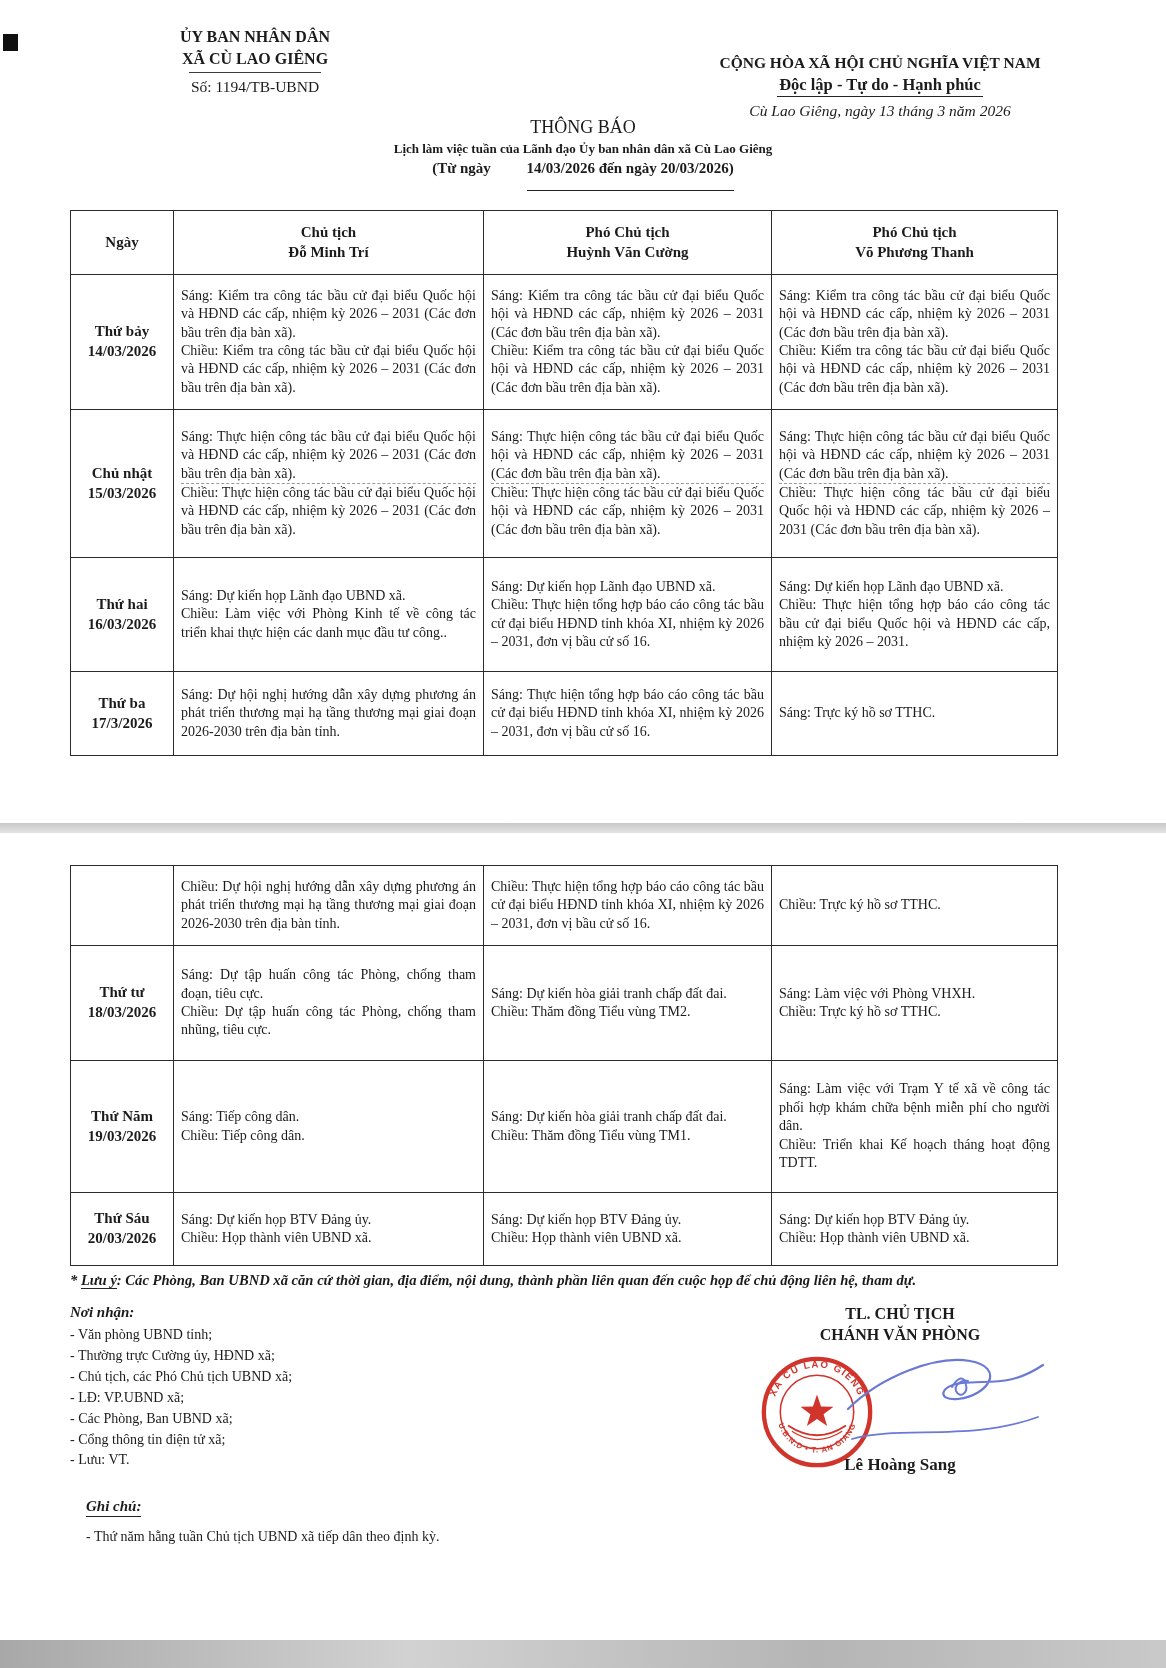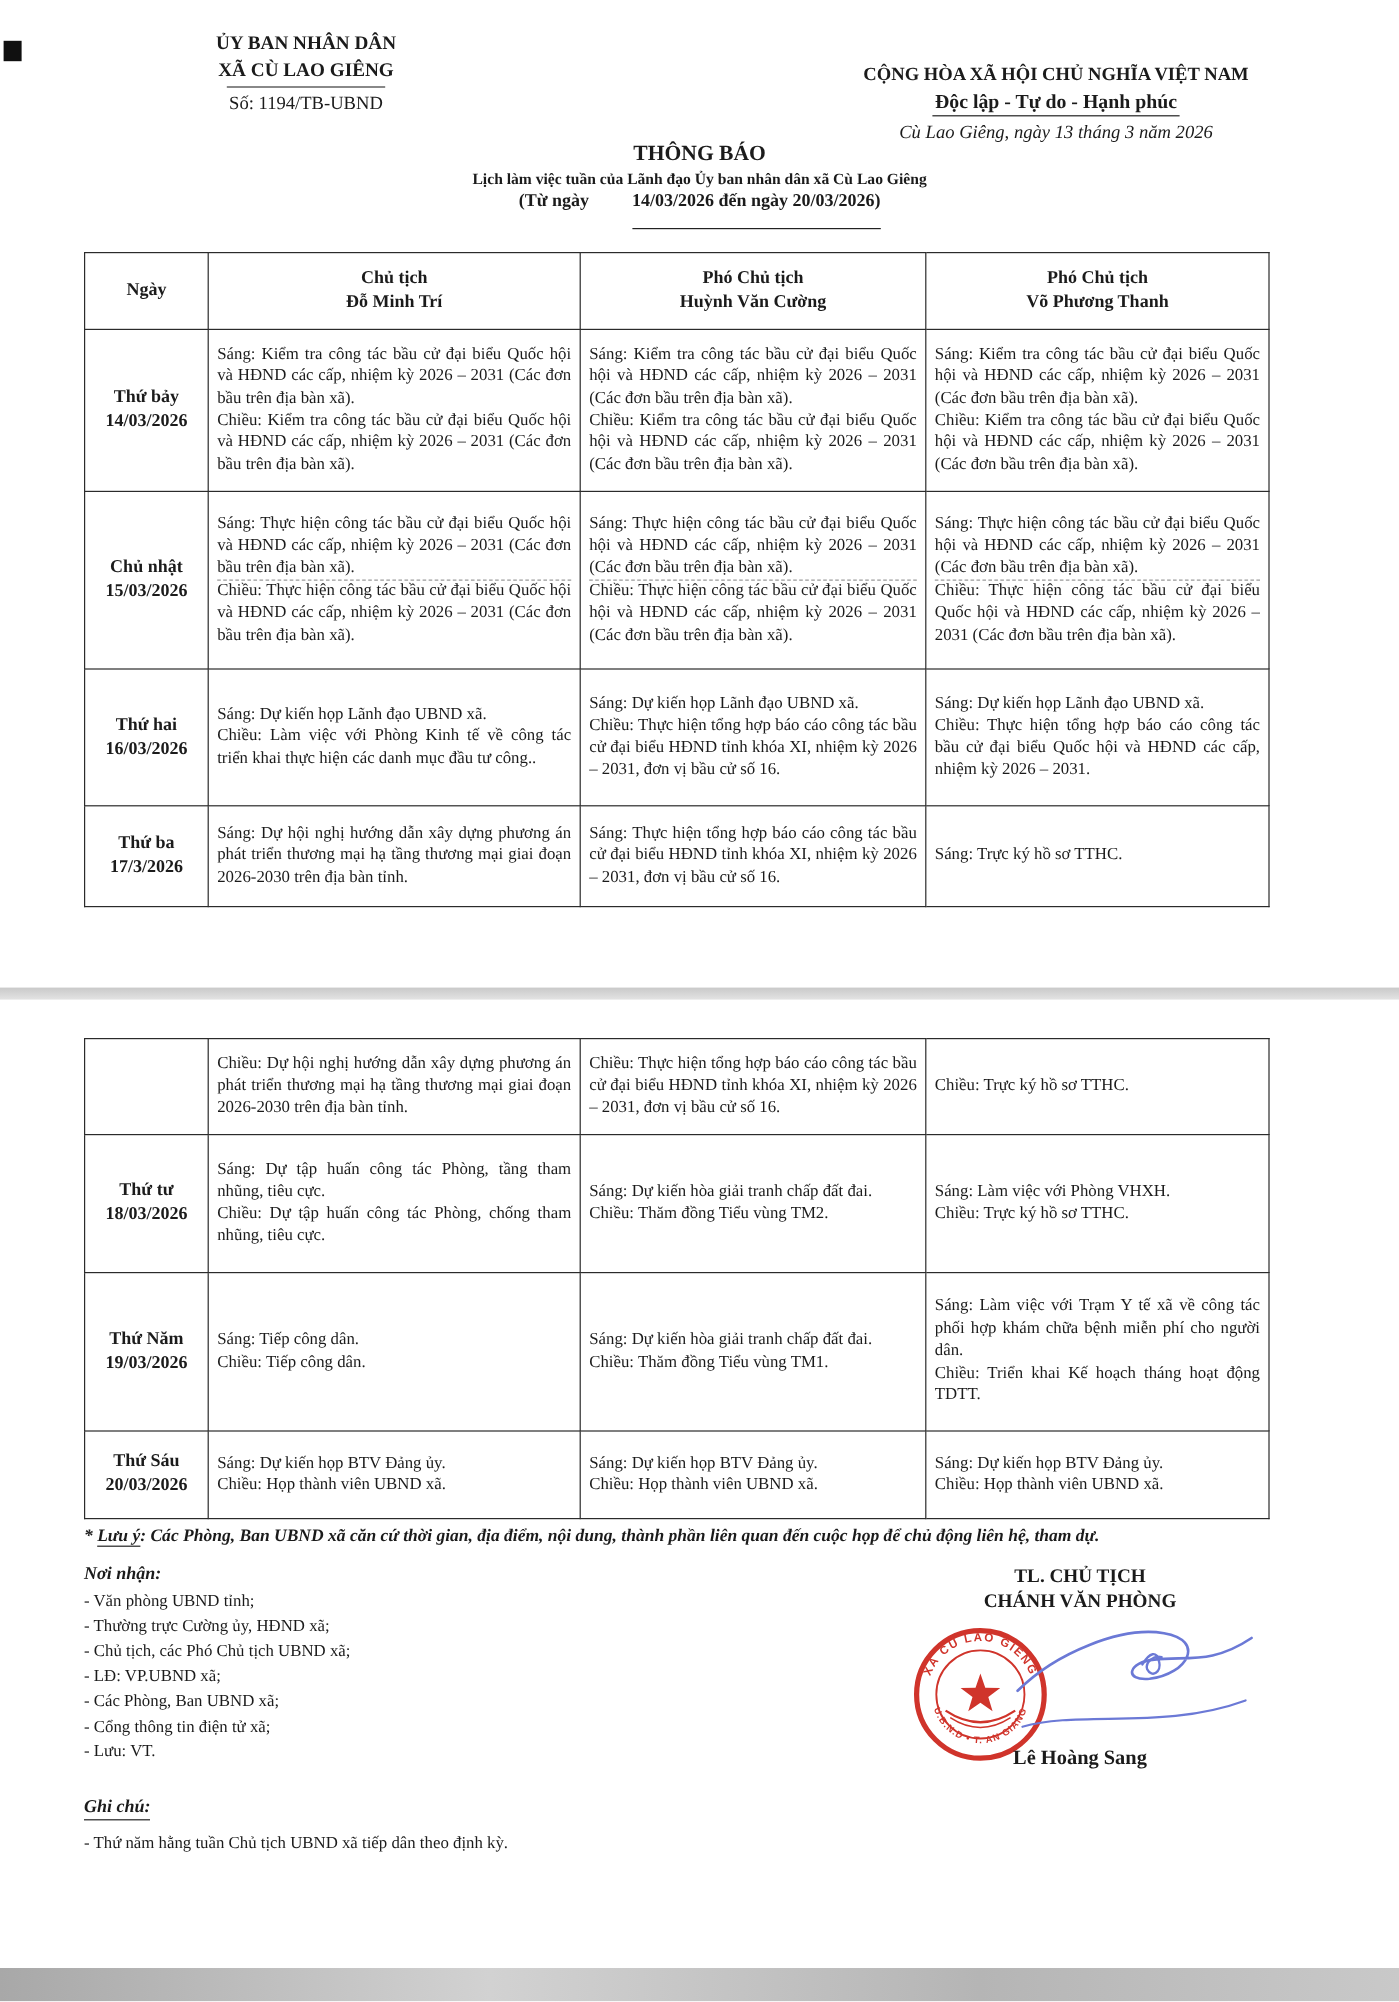--- a/index.html
+++ b/index.html
@@ -17,21 +17,21 @@
   .hdr-left .docno { font-size:15.5px; }
 
   .hdr-right { position:absolute; top:26px; left:650px; width:460px; text-align:center;margin-top:28px; }
   .hdr-right .country { font-weight:bold; font-size:15.5px; }
   .hdr-right .motto { display:inline-block; font-weight:bold; font-size:16.5px; margin-top:3px;
                       border-bottom:1.8px solid #222; padding:0 2px 1px 2px; }
   .hdr-right .dateline { font-style:italic; font-size:15.5px; margin-top:5px; }
 
   
   .title { position:absolute; top:117px; left:0; width:100%; text-align:center; }
-  .title .t1 { font-weight:bold; font-size:18px; }
+  .title .t1 { font-weight:normal; font-size:18px; }
   .title .t2 { font-weight:bold; font-size:13px; margin-top:3px; }
   .title .t3 { font-weight:bold; font-size:15px; margin-top:3px; }
   .title .t3 .ul { border-bottom:1.6px solid #222; padding-bottom:14px;margin-left:32px; }
 
   
   table.sched { position:absolute; left:70px; width:987px; border-collapse:collapse; table-layout:fixed; }
   #table1 { top:210px; }
   #table2 { top:865px; }
   .sched td { border:1.7px solid #2b2b2b; vertical-align:middle; padding:3px 7px;
               font-size:14px; line-height:1.32; }
@@ -60,21 +60,21 @@
   .recip ul { list-style:none; }
   .recip li { line-height:1.28; margin-bottom:3px; }
 
   .sig { position:absolute; top:1305px; left:690px; width:420px; text-align:center; }
   .sig .tl { font-weight:bold; font-size:16px; }
   .sig .role { font-weight:bold; font-size:16px; margin-top:3px; }
   .sig .seal { position:absolute; left:69px; top:49px; }
   .sig .handsig { position:absolute; left:150px; top:42px; }
   .sig .name { position:absolute; top:150px; left:0; width:100%; font-weight:bold; font-size:17px; }
 
-  .footnote { position:absolute; top:1498px; left:70px; width:600px; font-size:14px; }
+  .footnote { position:absolute; top:1498px; left:86px; width:600px; font-size:14px; }
   .footnote .hd { display:inline-block; font-weight:bold; font-style:italic; font-size:15px;
                   border-bottom:1.5px solid #222; padding-bottom:1px; }
   .footnote .item { margin-top:12px; }
 </style>
 </head>
 <body>
 
 <div class="page">
 
   <div class="corner-mark"></div>
@@ -273,21 +273,21 @@
 
     <tr class="h115">
       <td class="daycell">
             <div class="dayflex">
               <div>Thứ tư</div>
               <div>18/03/2026</div>
             </div>
           </td>
       <td>
             <div class="cellflex">
-              <p class="act">Sáng: Dự tập huấn công tác Phòng, tầng tham nhũng, tiêu cực.</p>
+              <p class="act">Sáng: Dự tập huấn công tác Phòng, chống tham đoạn, tiêu cực.</p>
               <p class="act">Chiều:  Dự tập huấn công tác Phòng, chống tham nhũng, tiêu cực.</p>
             </div>
           </td>
       <td>
             <div class="cellflex">
               <p class="act">Sáng: Dự kiến hòa giải tranh chấp đất đai.</p>
               <p class="act">Chiều: Thăm đồng Tiểu vùng TM2.</p>
             </div>
           </td>
       <td>

